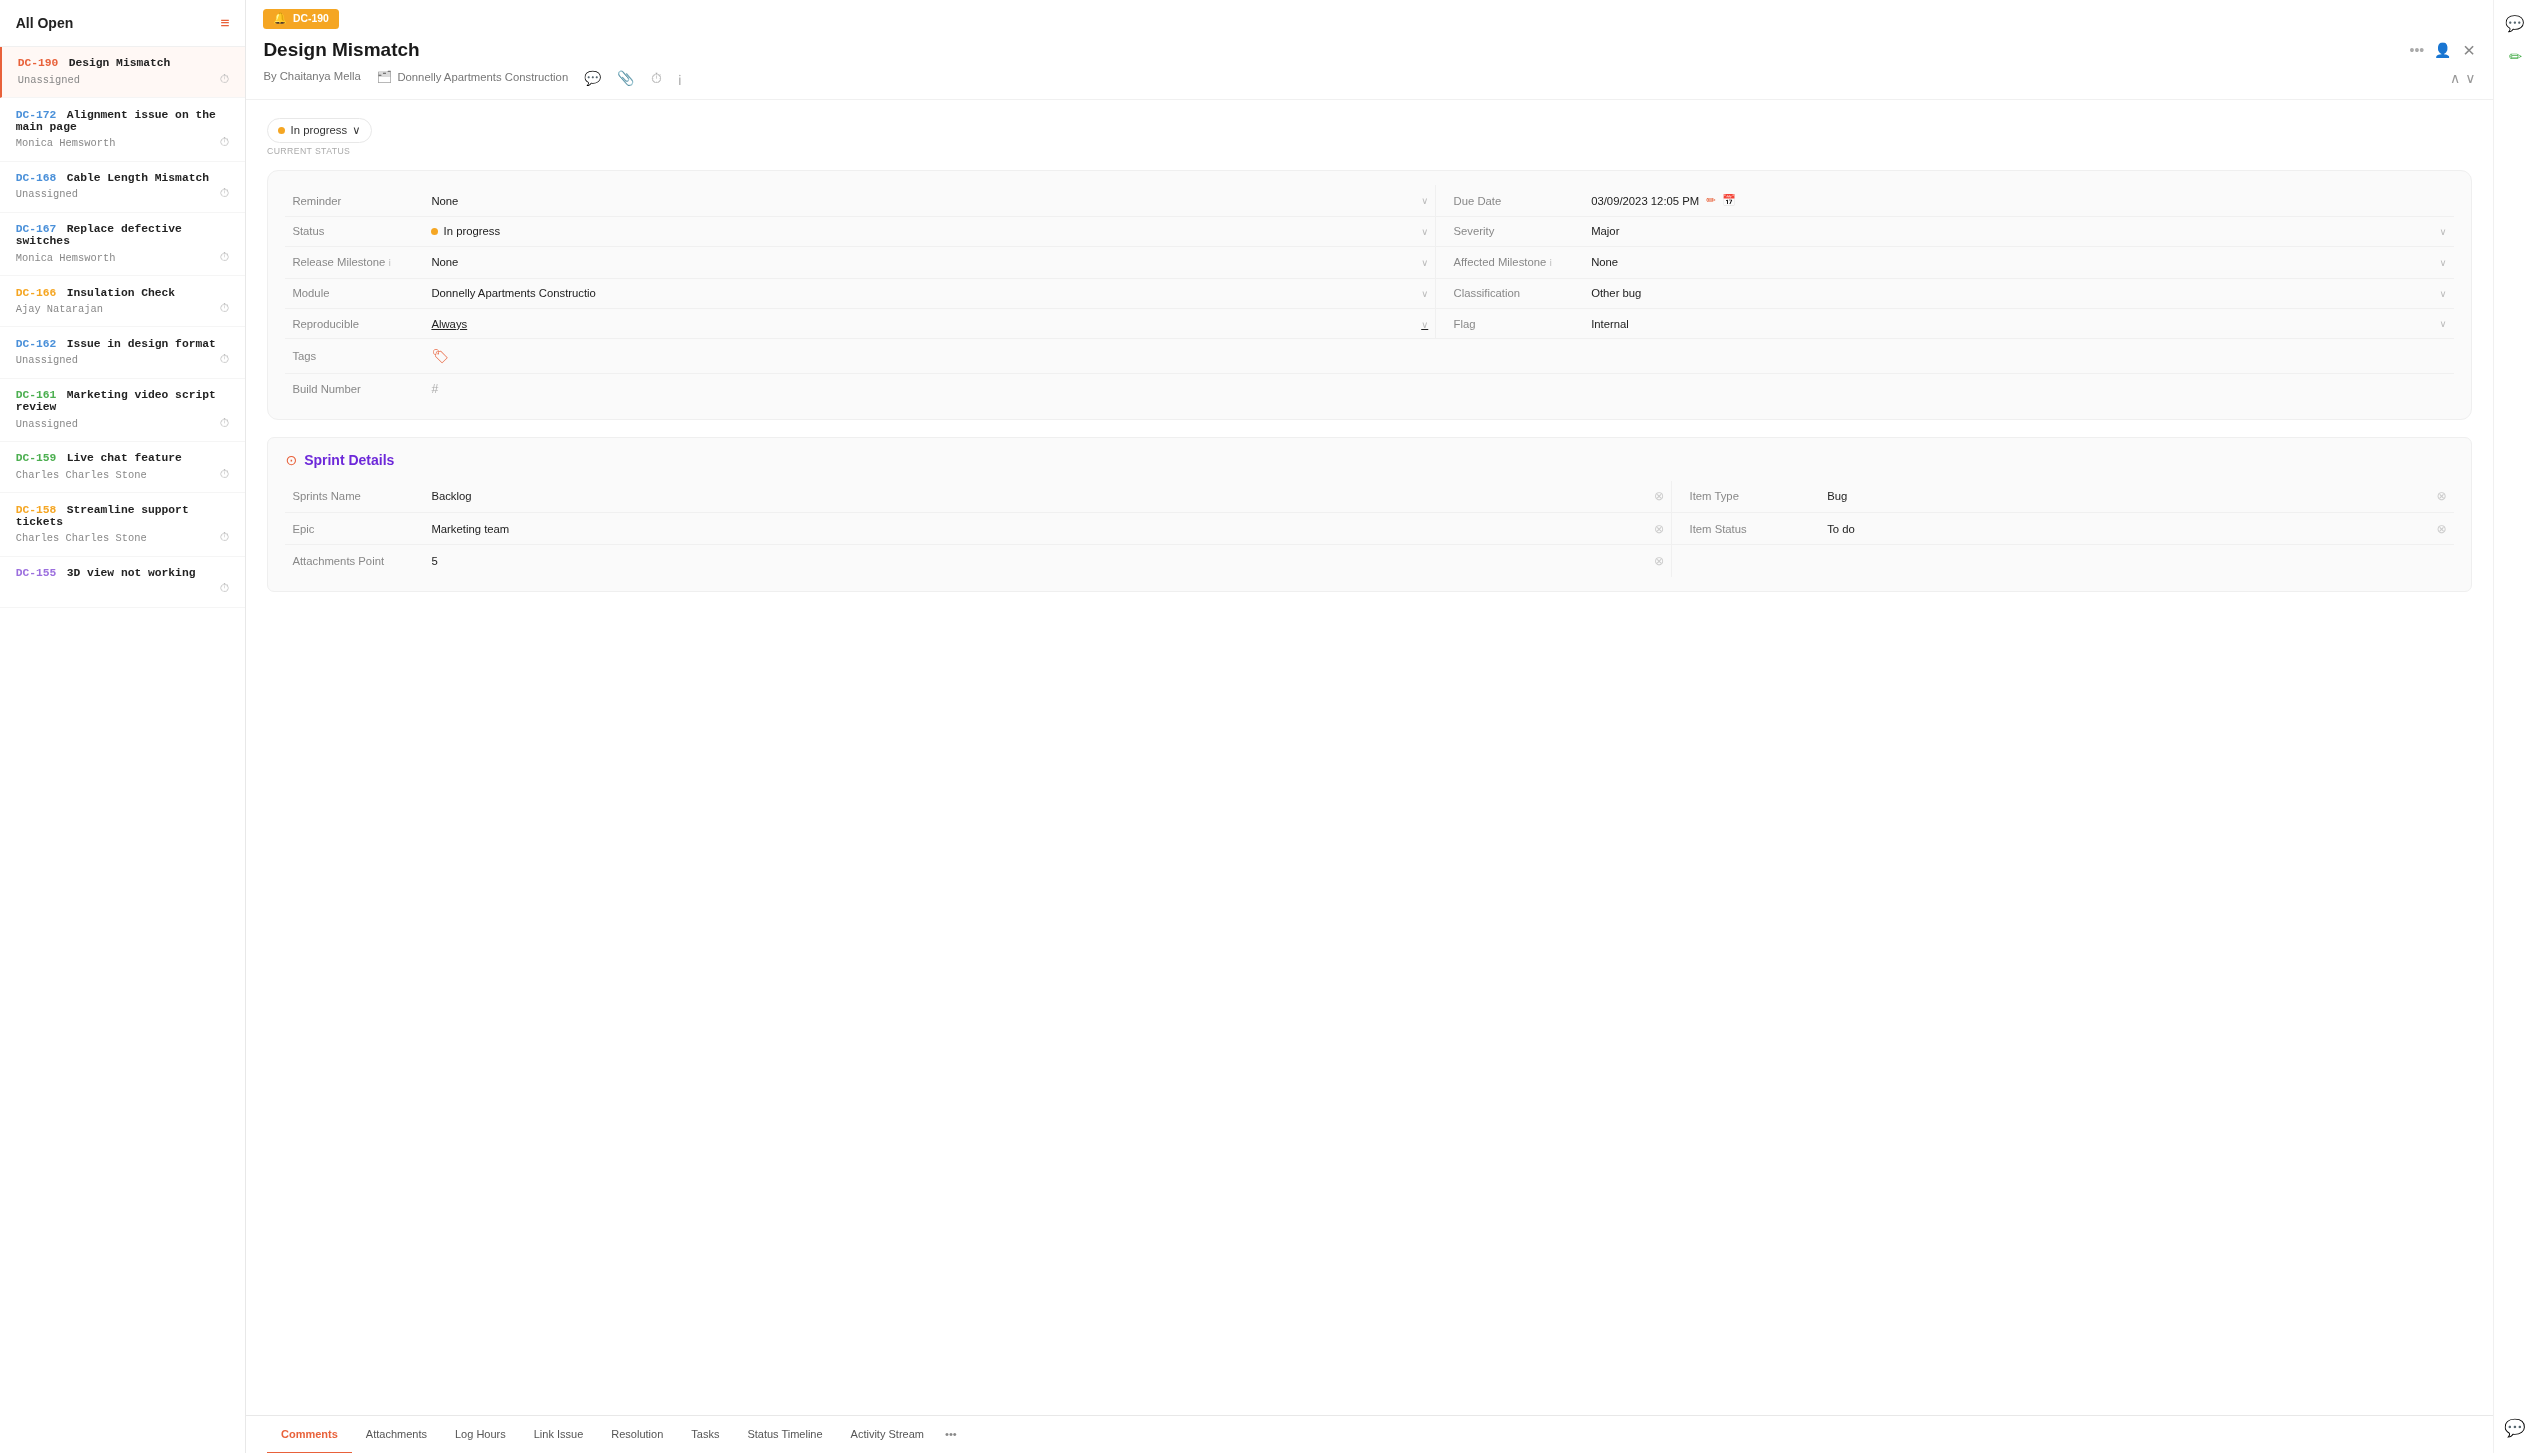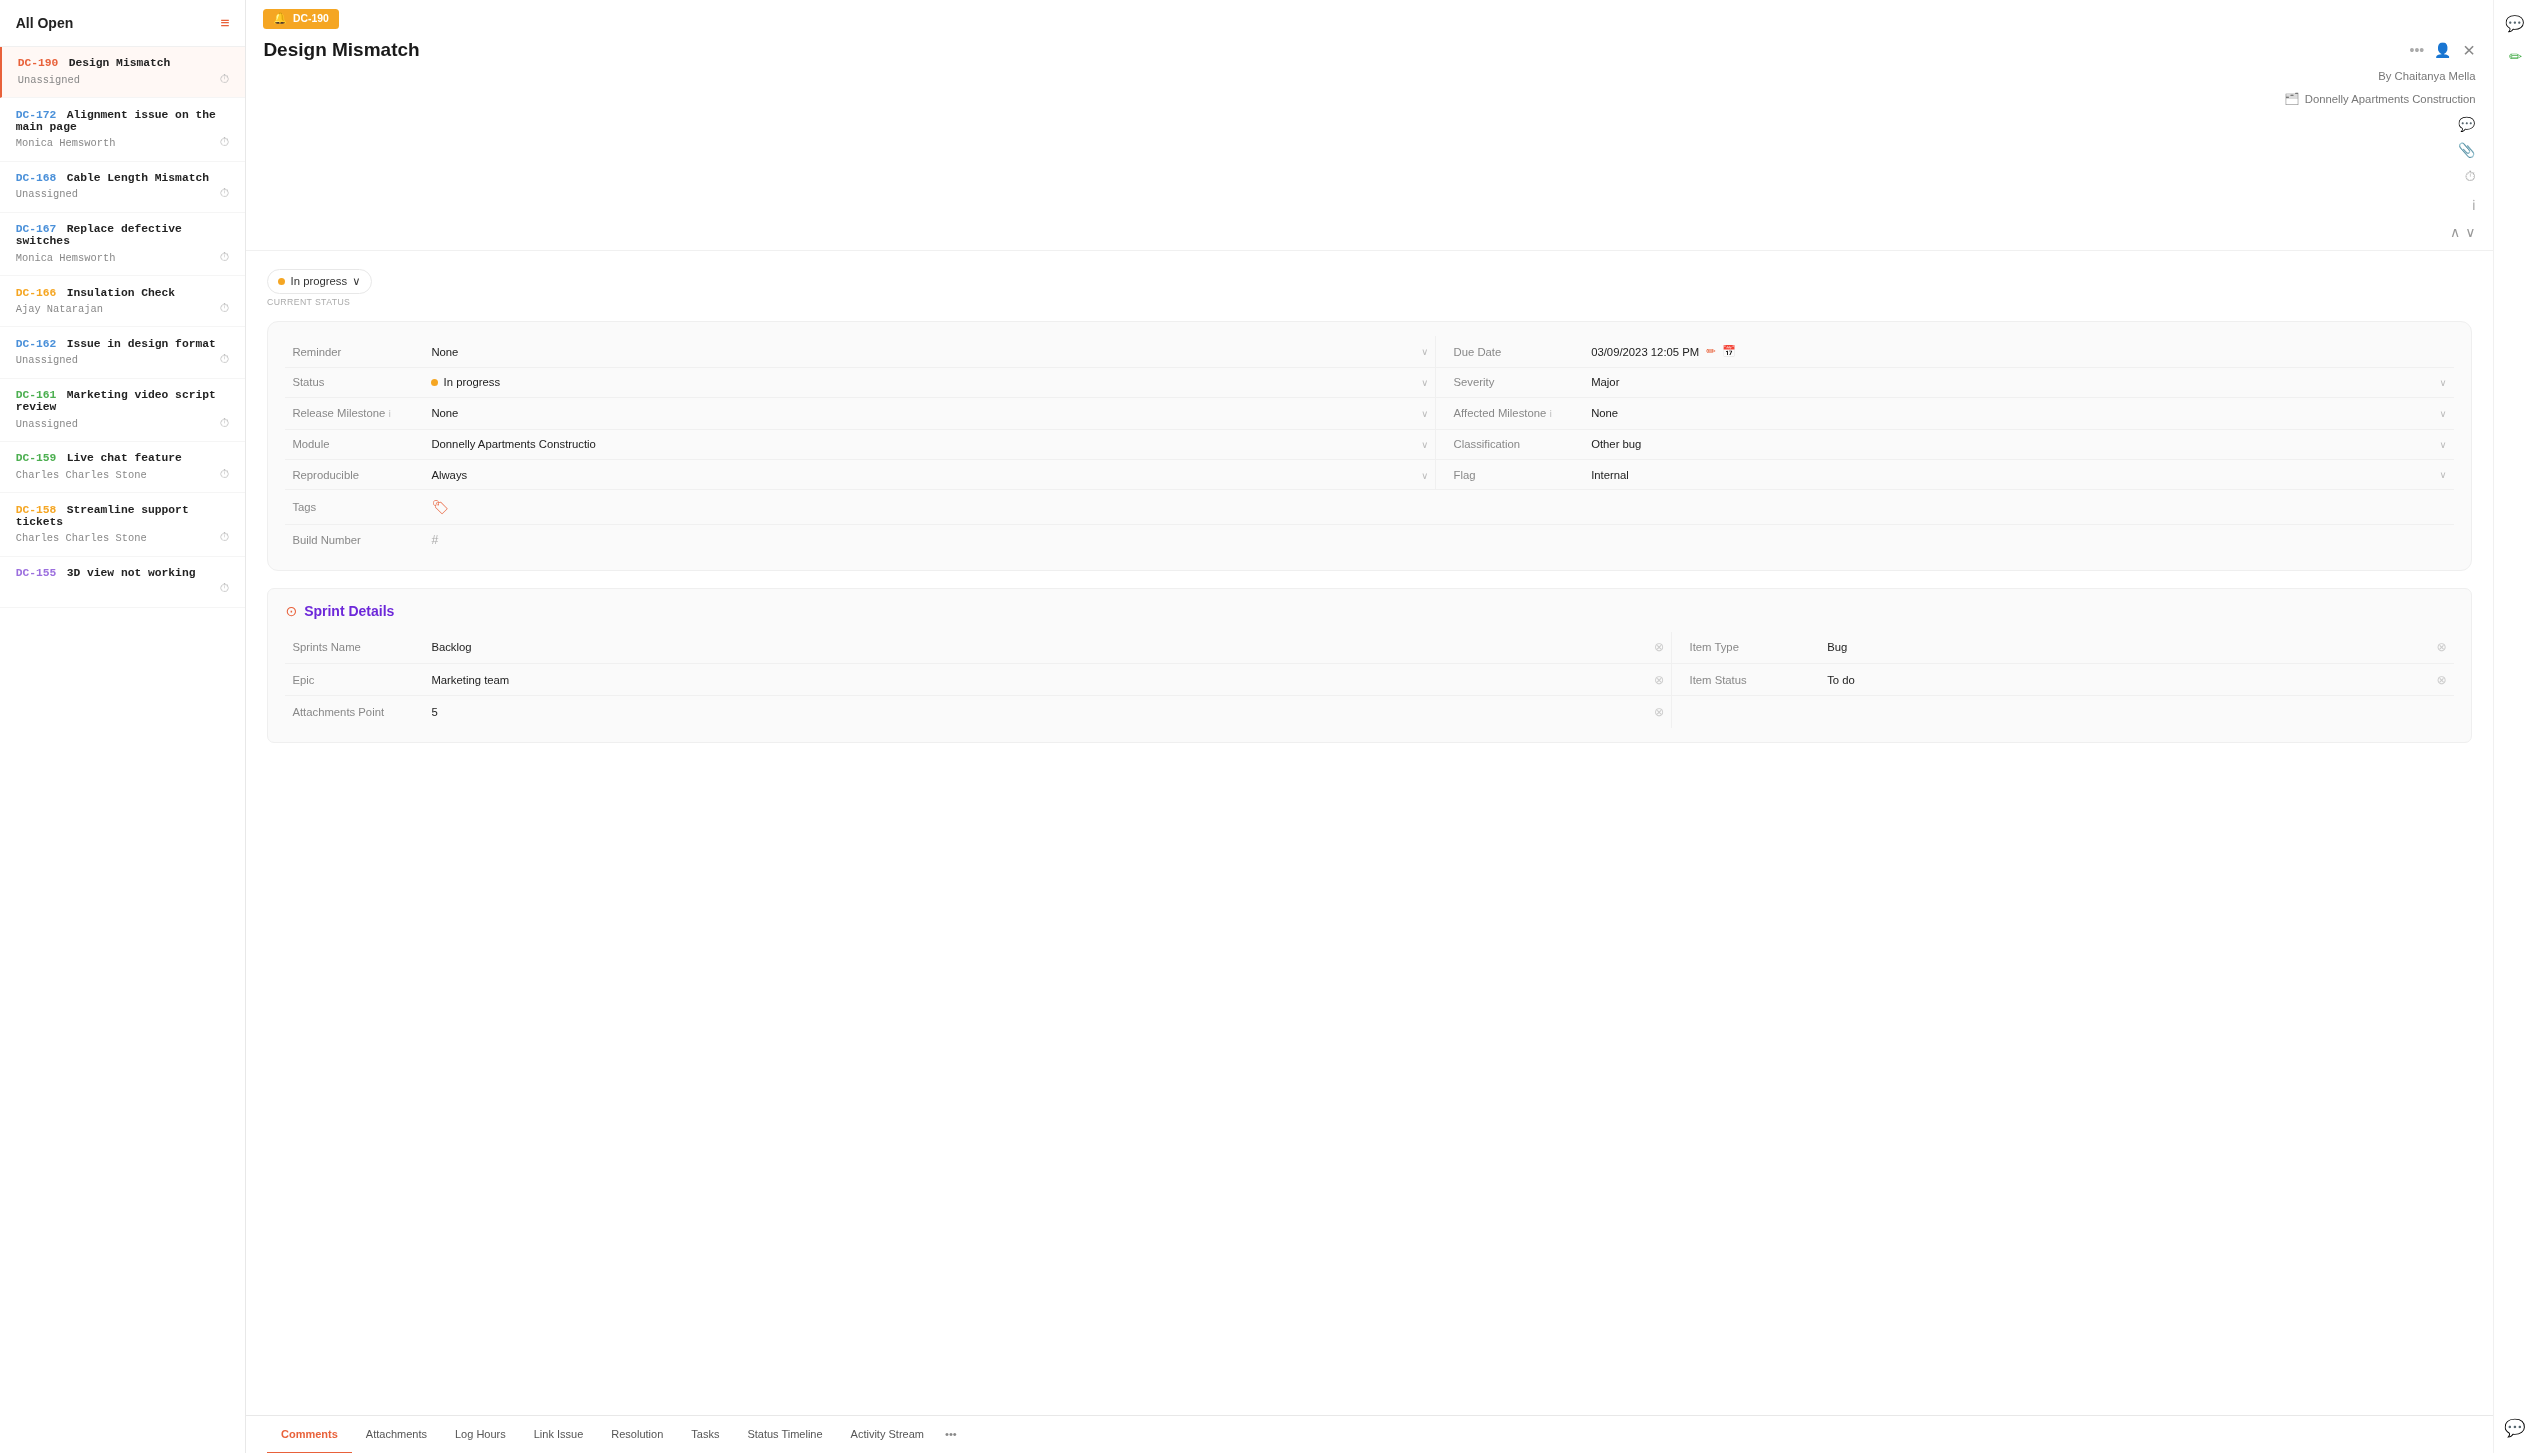--- a/index.html
+++ b/index.html
@@ -29,21 +29,21 @@
     
     .issue-header-bar { background: #fff; padding: 8.7px 17.4px 0 17.4px; border-bottom: 0.9px solid #f0f0f0; }
     .issue-tag { display: inline-flex; align-items: center; gap: 5.2px; background: #f5a623; color: #fff; padding: 3.5px 10.4px; border-radius: 3.5px; font-size: 10.4px; font-weight: 600; margin-bottom: 10.4px; }
     .issue-tag-bell { font-size: 11.3px; }
     .issue-title-row { display: flex; align-items: center; justify-content: space-between; }
     .issue-title { font-size: 19px; font-weight: 700; color: #1a1a1a; }
     .issue-title-actions { display: flex; gap: 10.4px; align-items: center; }
     .icon-btn { cursor: pointer; color: #aaa; font-size: 14px; }
     .icon-btn.close { color: #888; font-size: 15.7px; }
 
-    .issue-meta { display: flex; align-items: flex-end; gap: 10px; padding: 8.7px 0 10.4px 0; color: #777; font-size: 11.3px; flex-direction: column; }
+    .issue-meta { display: flex; align-items: flex-start; gap: 16px; padding: 8.7px 0 10.4px 0; color: #777; font-size: 11.3px; }
     .issue-meta-project { display: flex; align-items: center; gap: 5.2px; }
     .meta-icon { font-size: 12.2px; }
     .meta-nav { display: flex; gap: 5.2px; margin-left: auto; }
     .nav-btn { color: #999; cursor: pointer; font-size: 14px; }
 
     
     .content-area { flex: 1; overflow-y: auto; padding: 17.4px 21px; }
 
     
     .status-section { margin-bottom: 14px; }
@@ -323,21 +323,21 @@
               <td class="col-value-r">
                 <div style="display:flex;align-items:center;justify-content:space-between;">
                   <span>Other bug</span>
                   <span style="color:#bbb;font-size:9.6px;">∨</span>
                 </div>
               </td>
             </tr>
             <tr>
               <td class="col-label">Reproducible</td>
               <td class="col-value">
-                <div style="display:flex;align-items:flex-end;justify-content:space-between;">
+                <div style="display:flex;align-items:flex-end;justify-content:space-between;text-decoration:underline;">
                   <span>Always</span>
                   <span style="color:#bbb;font-size:9.6px;">∨</span>
                 </div>
               </td>
               <td class="divider-col"></td>
               <td class="col-label-r">Flag</td>
               <td class="col-value-r">
                 <div style="display:flex;align-items:center;justify-content:space-between;">
                   <span>Internal</span>
                   <span style="color:#bbb;font-size:9.6px;">∨</span>

